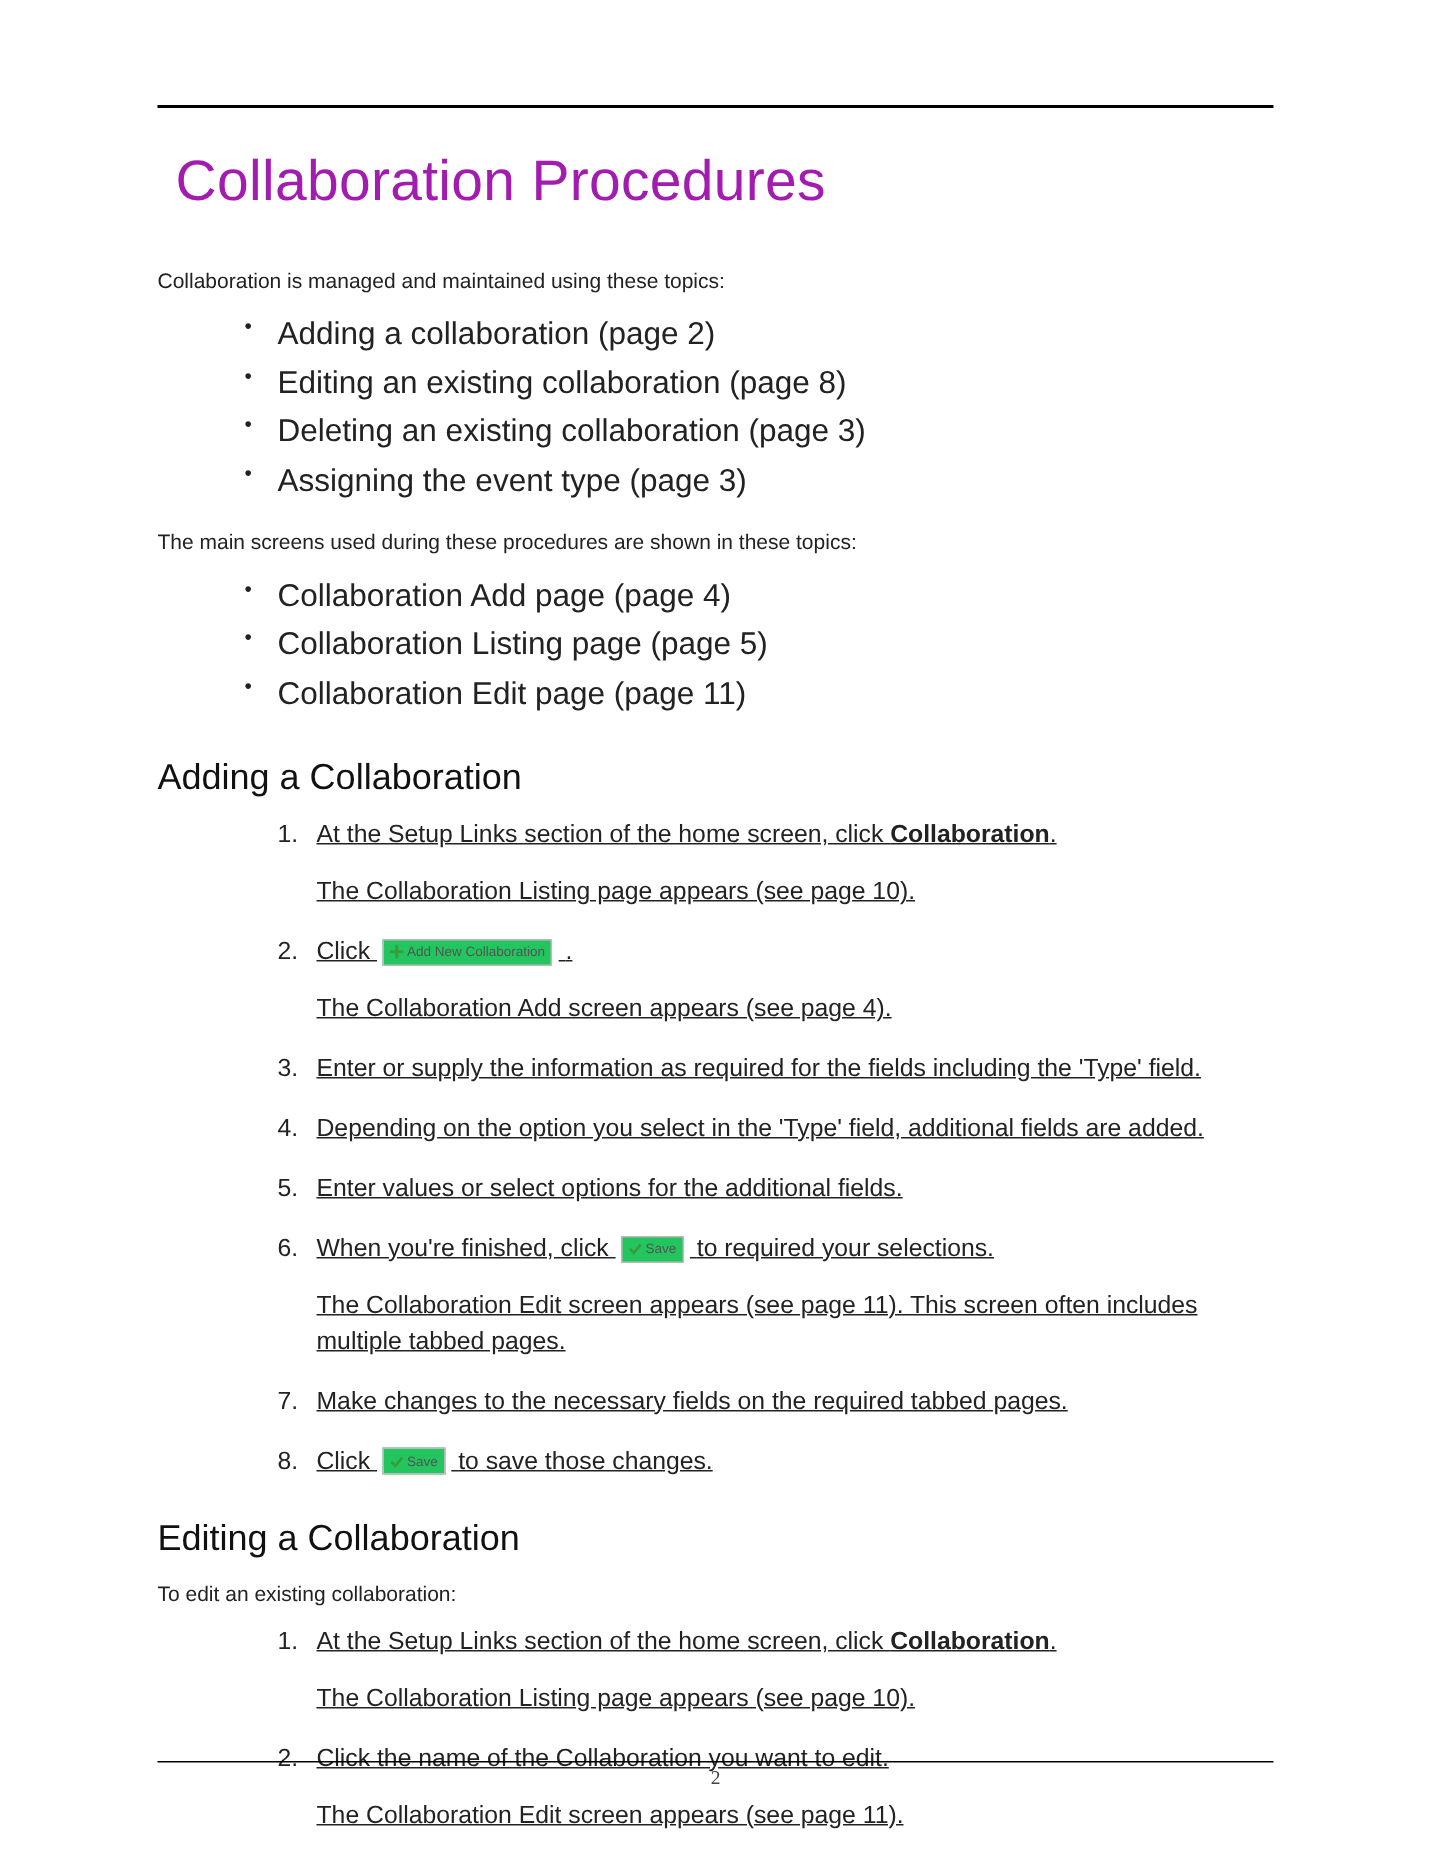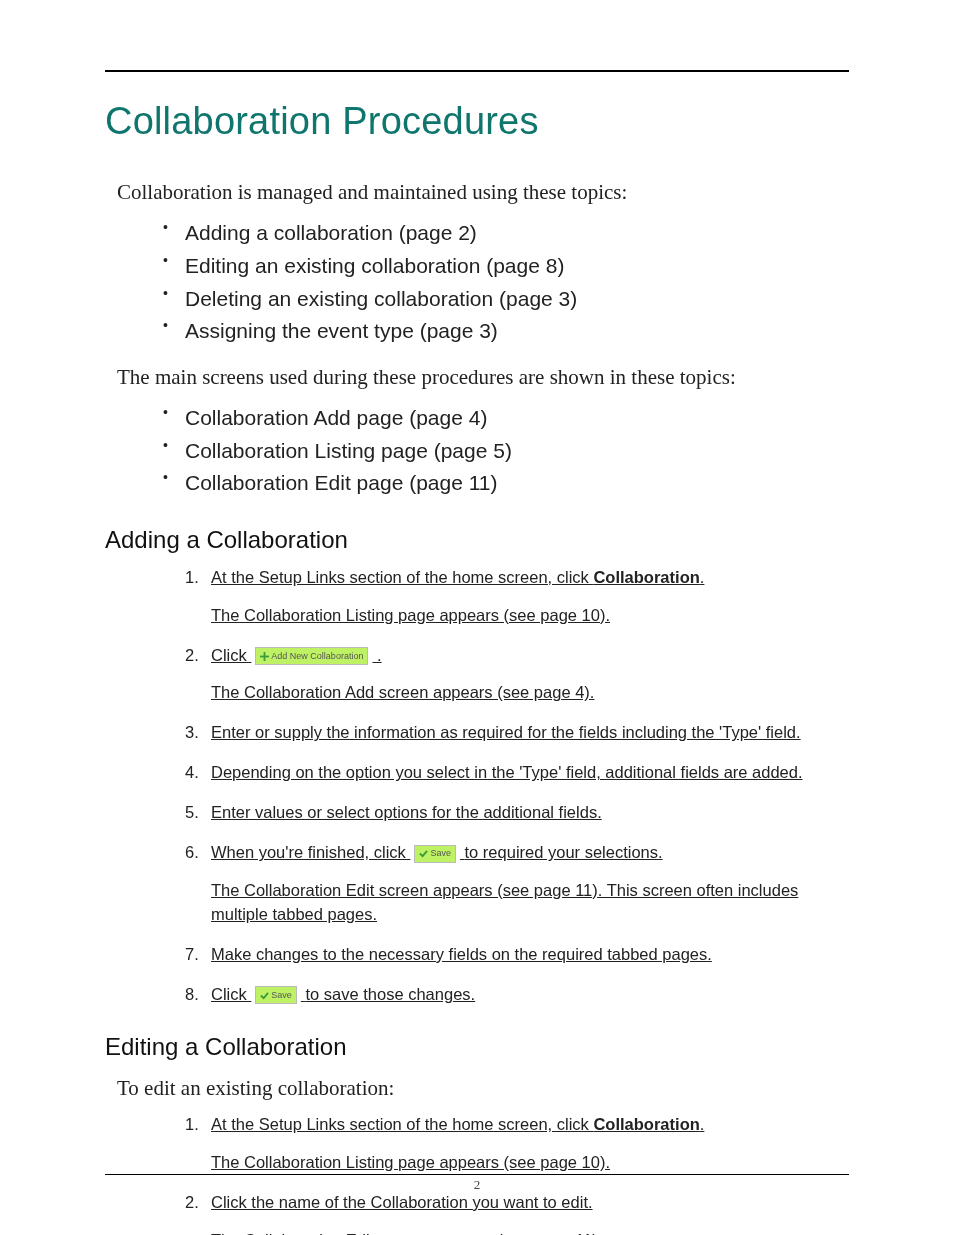--- a/index.html
+++ b/index.html
@@ -16,29 +16,28 @@
     padding: 70px 105px 40px 105px;
     position: relative;
   }
   .rule-top {
     border-top: 2px solid #000;
     margin-bottom: 28px;
   }
   h1.title {
     font-weight: 300;
     font-size: 38px;
-    margin: 0 0 34px 0;
+    margin: 0 0 34px 12px;
     letter-spacing: 0.2px;
-    color: #0f766e;
+    color: #a21caf;
   }
   p.body {
-    font-size: 21px;
-    margin: 0 0 10px 12px;
+    font-size: 14px;
+    margin: 0 0 10px 0;
     line-height: 1.45;
-    font-family: Liberation Serif, serif;
   }
   ul.bullets {
     margin: 8px 0 14px 58px;
     padding: 0;
     list-style: none;
   }
   ul.bullets li {
     position: relative;
     font-size: 21px;
     line-height: 1.55;
@@ -83,21 +82,21 @@
     display: block;
     margin-top: 14px;
     font-size: 16.5px;
     line-height: 1.45;
   }
   .inline-btn {
     display: inline-flex;
     align-items: center;
     vertical-align: middle;
     border: 1px solid #bbb;
-    background: #bef264;
+    background: #22c55e;
     padding: 1px 4px;
     font-size: 9px;
     color: #555;
     margin: 0 4px;
     line-height: 1;
     height: 14px;
   }
   .inline-btn svg {
     margin-right: 2px;
     flex-shrink: 0;

